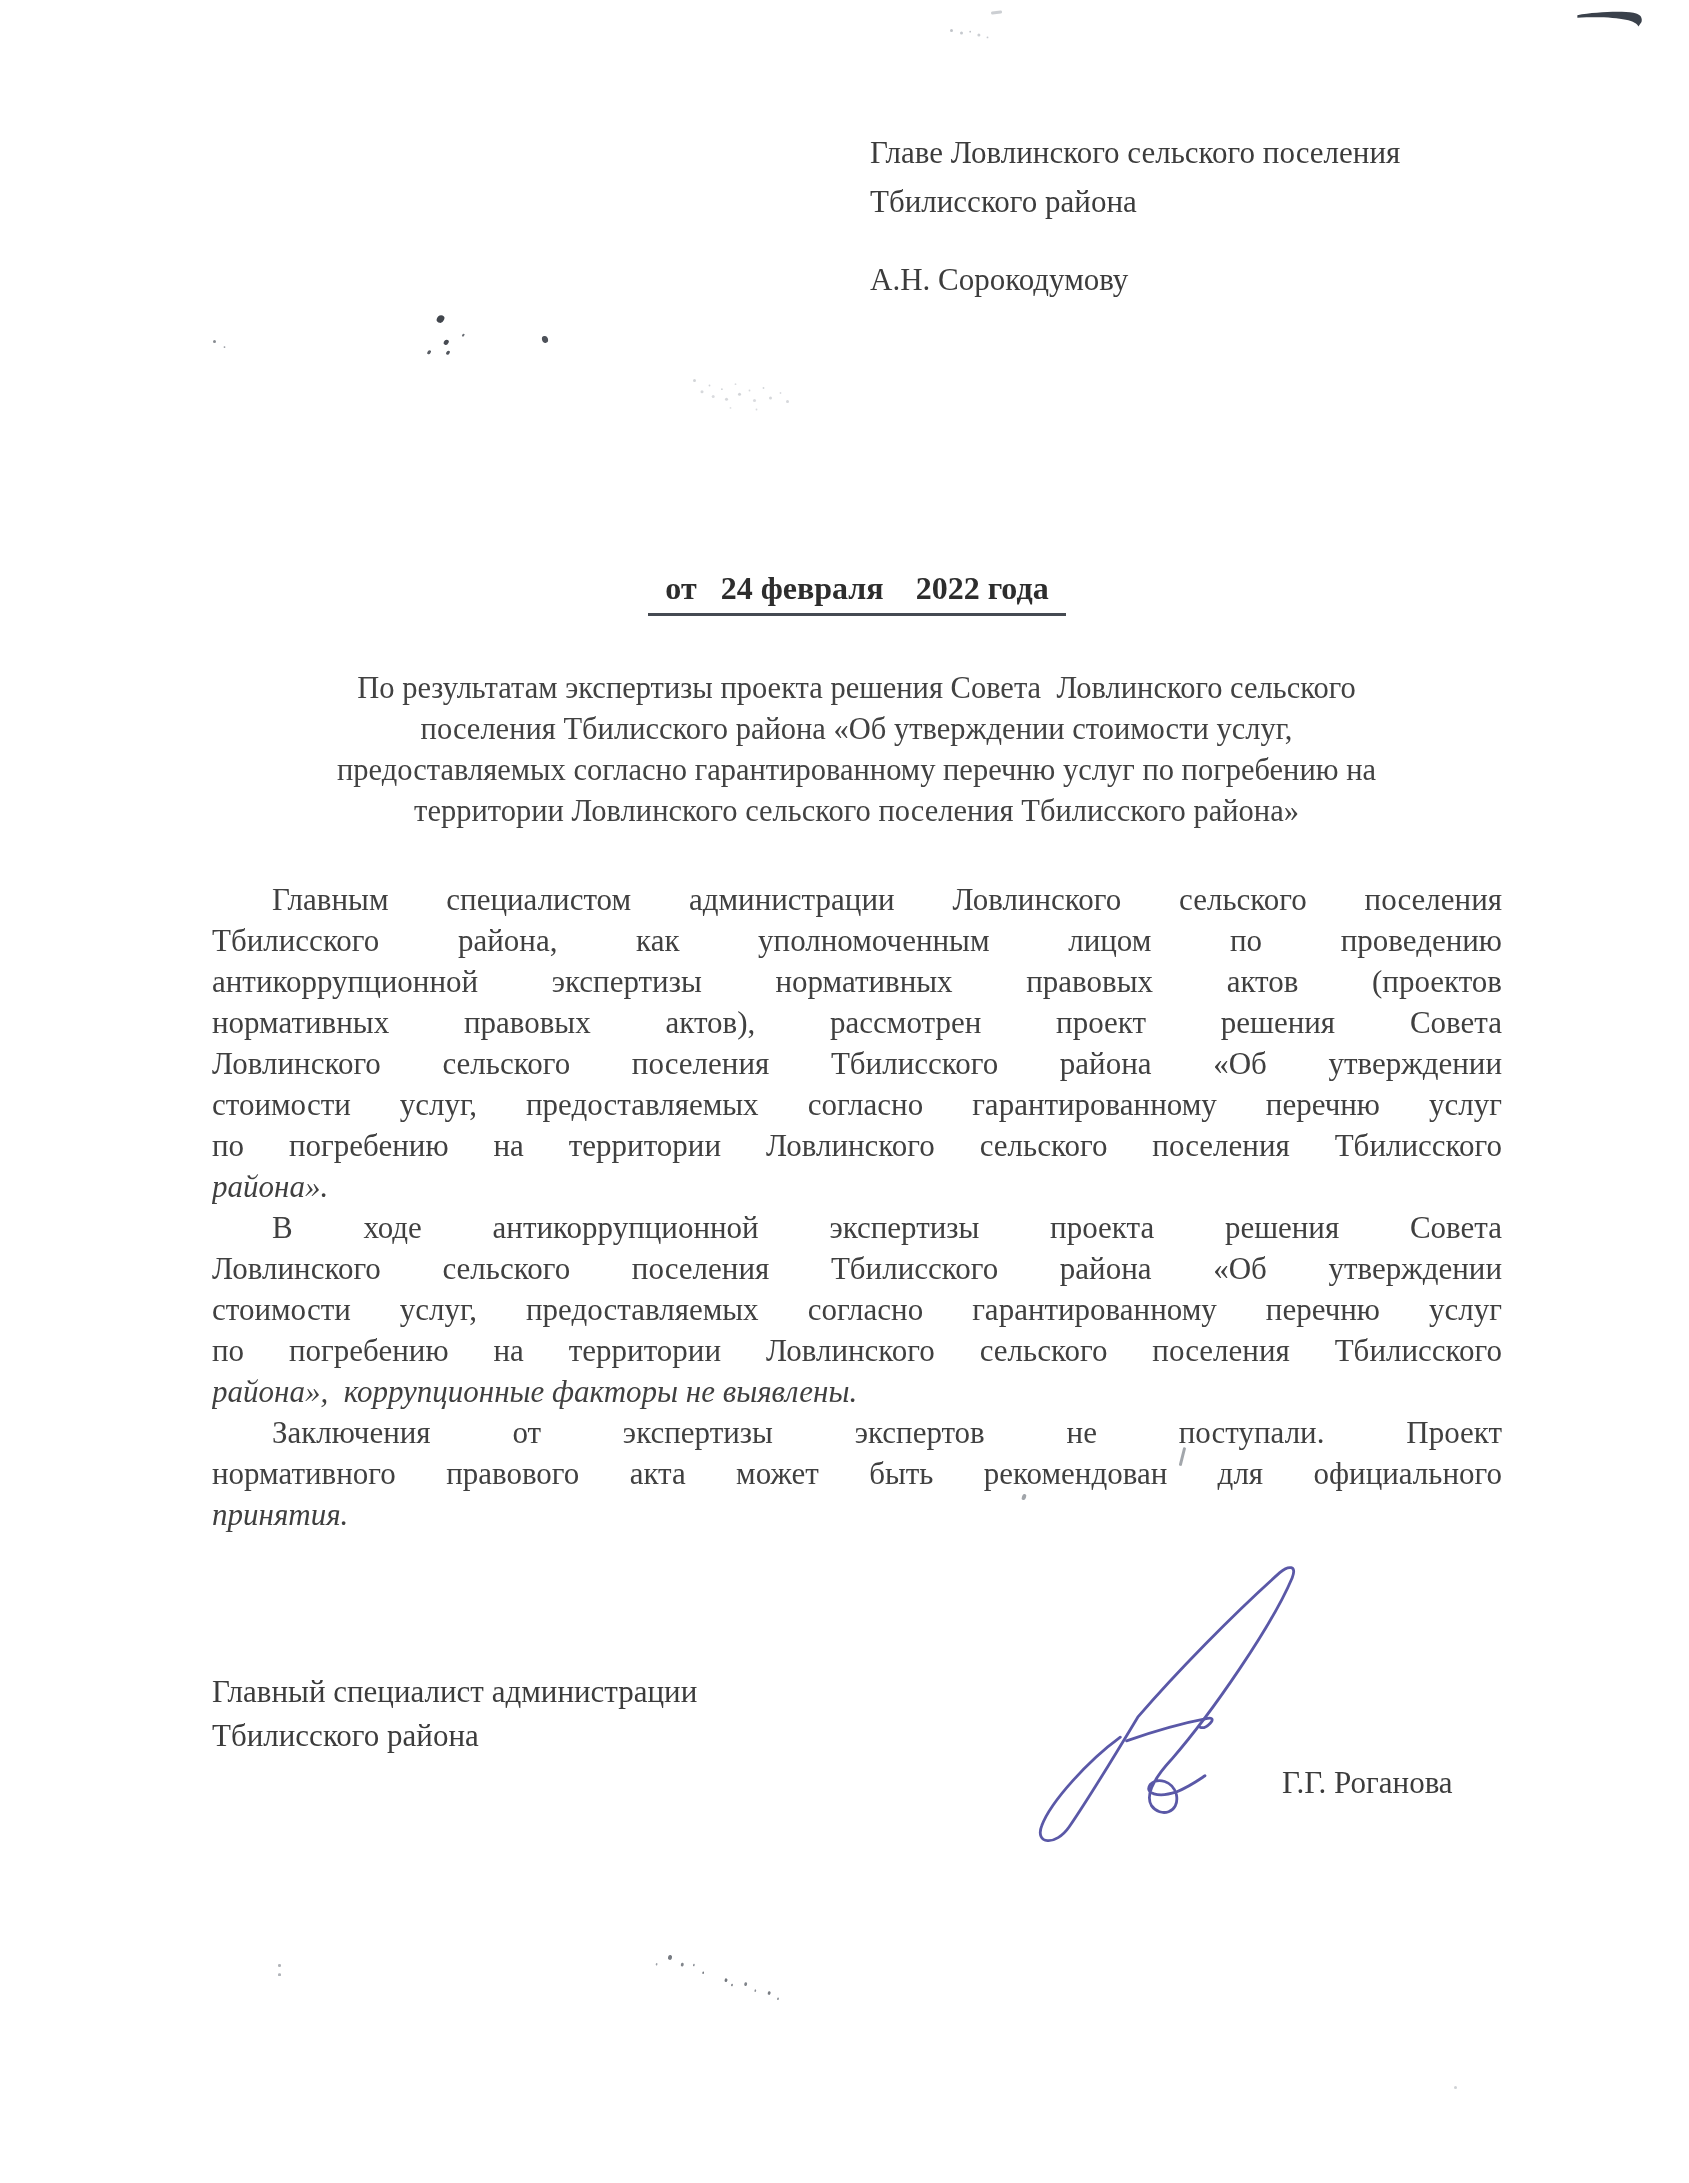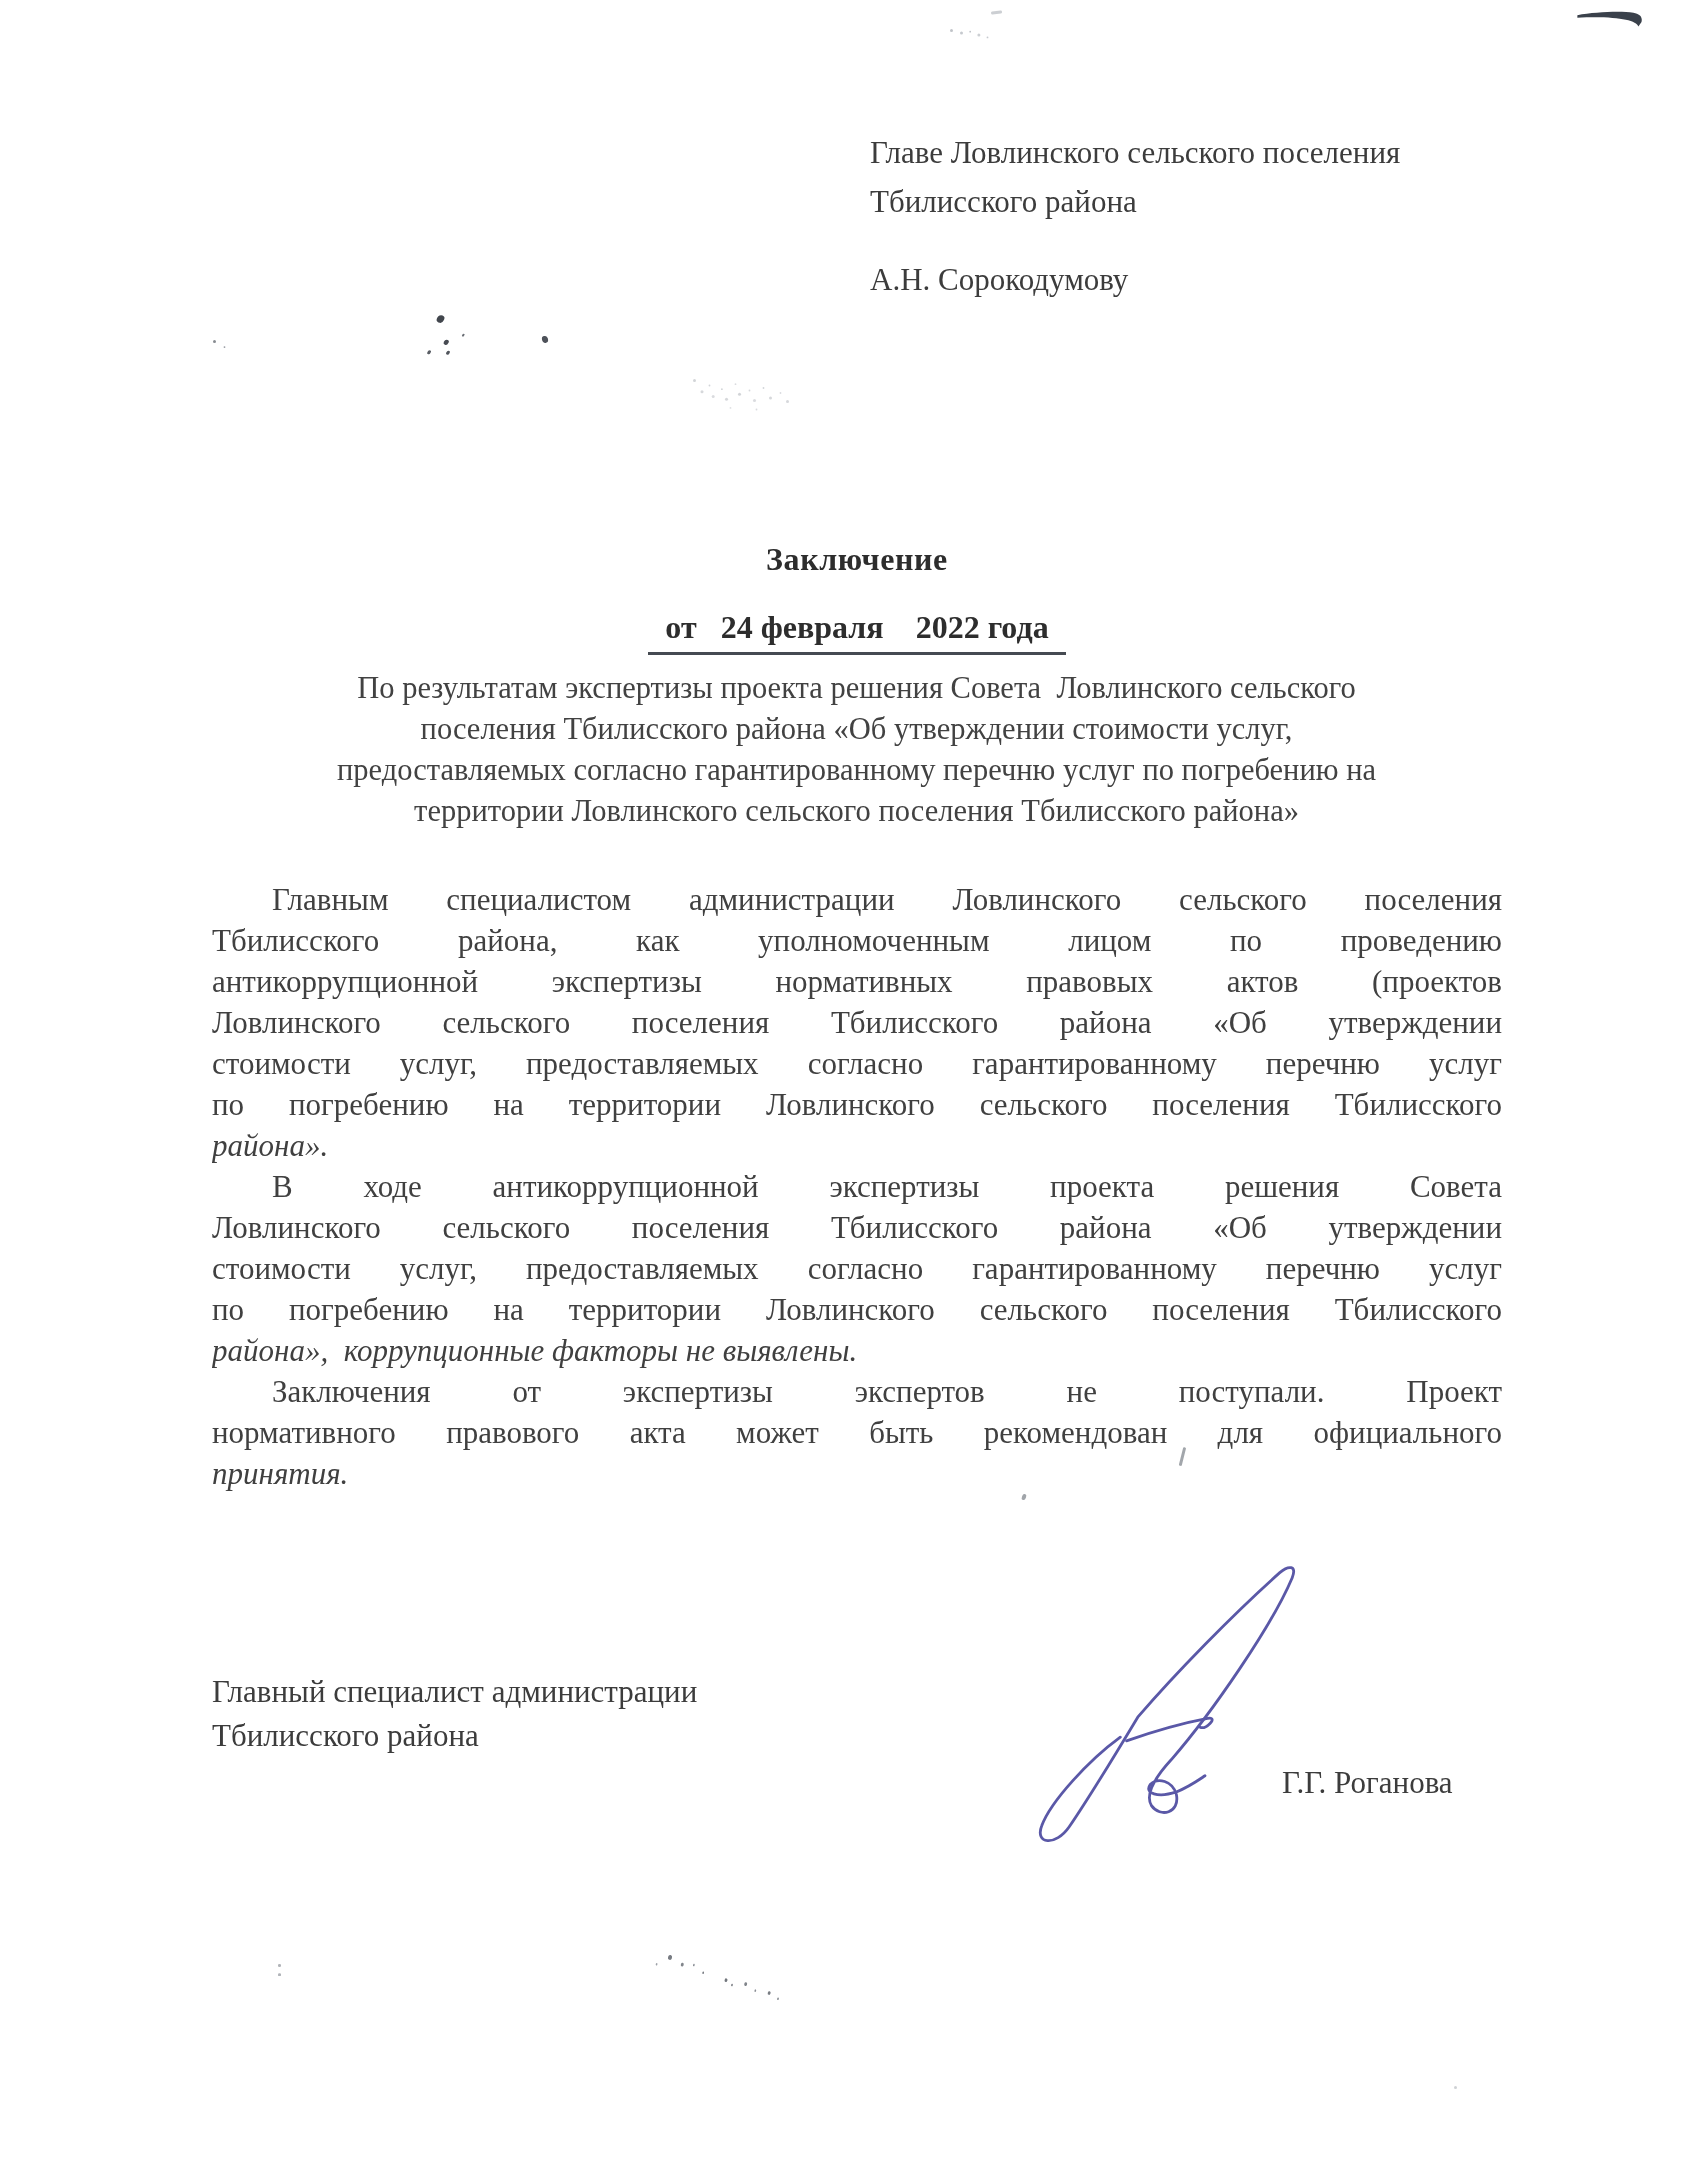--- a/index.html
+++ b/index.html
@@ -117,35 +117,36 @@
     <div class="colon-mark"></div>
     <div class="dot-br"></div>
 
     <div class="recipient">
       <div>Главе Ловлинского сельского поселения</div>
       <div>Тбилисского района</div>
       <div class="name">А.Н. Сорокодумову</div>
     </div>
 
     <div class="title-wrap">
-      <div class="title-heading">Заключение</div><br>
+      <br>
       <span class="title-date">от&nbsp;&nbsp;&nbsp;24 февраля&nbsp;&nbsp;&nbsp;&nbsp;2022 года</span>
     </div>
 
     <div class="intro">
       <div class="ln">По результатам экспертизы проекта решения Совета&nbsp; Ловлинского сельского</div>
       <div class="ln">поселения Тбилисского района «Об утверждении стоимости услуг,</div>
       <div class="ln">предоставляемых согласно гарантированному перечню услуг по погребению на</div>
       <div class="ln">территории Ловлинского сельского поселения Тбилисского района»</div>
     </div>
 
     <div class="body-text">
       <div class="ln j ind">Главным специалистом администрации Ловлинского сельского поселения</div>
       <div class="ln j">Тбилисского района, как уполномоченным лицом по проведению</div>
       <div class="ln j">антикоррупционной экспертизы нормативных правовых актов (проектов</div>
+      <div class="ln j">нормативных правовых актов), рассмотрен проект решения Совета</div>
       <div class="ln j">Ловлинского сельского поселения Тбилисского района «Об утверждении</div>
       <div class="ln j">стоимости услуг, предоставляемых согласно гарантированному перечню услуг</div>
       <div class="ln j">по погребению на территории Ловлинского сельского поселения Тбилисского</div>
       <div class="ln l">района».</div>
 
       <div class="ln j ind">В ходе антикоррупционной экспертизы проекта решения Совета</div>
       <div class="ln j">Ловлинского сельского поселения Тбилисского района «Об утверждении</div>
       <div class="ln j">стоимости услуг, предоставляемых согласно гарантированному перечню услуг</div>
       <div class="ln j">по погребению на территории Ловлинского сельского поселения Тбилисского</div>
       <div class="ln l">района»,&nbsp; коррупционные факторы не выявлены.</div>

